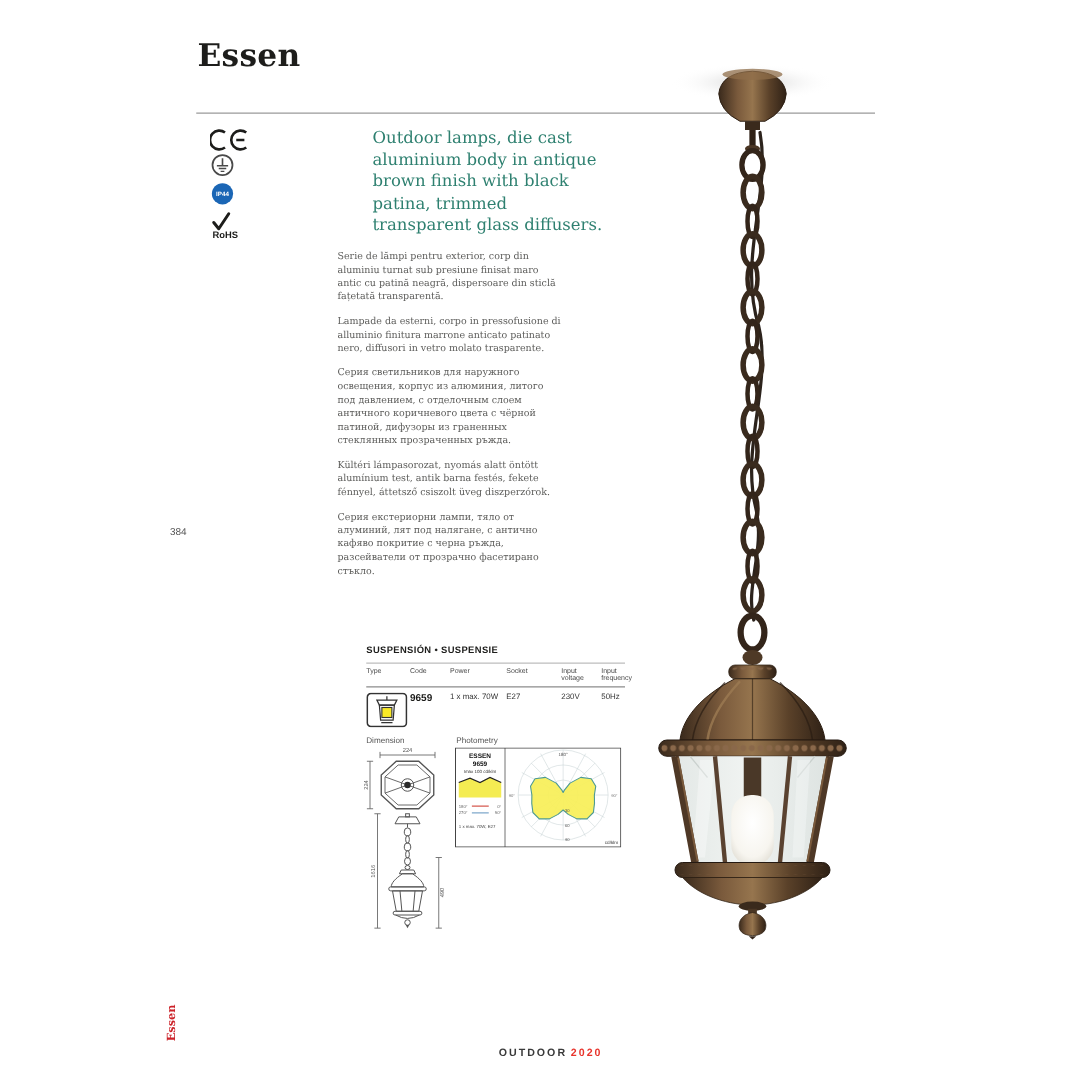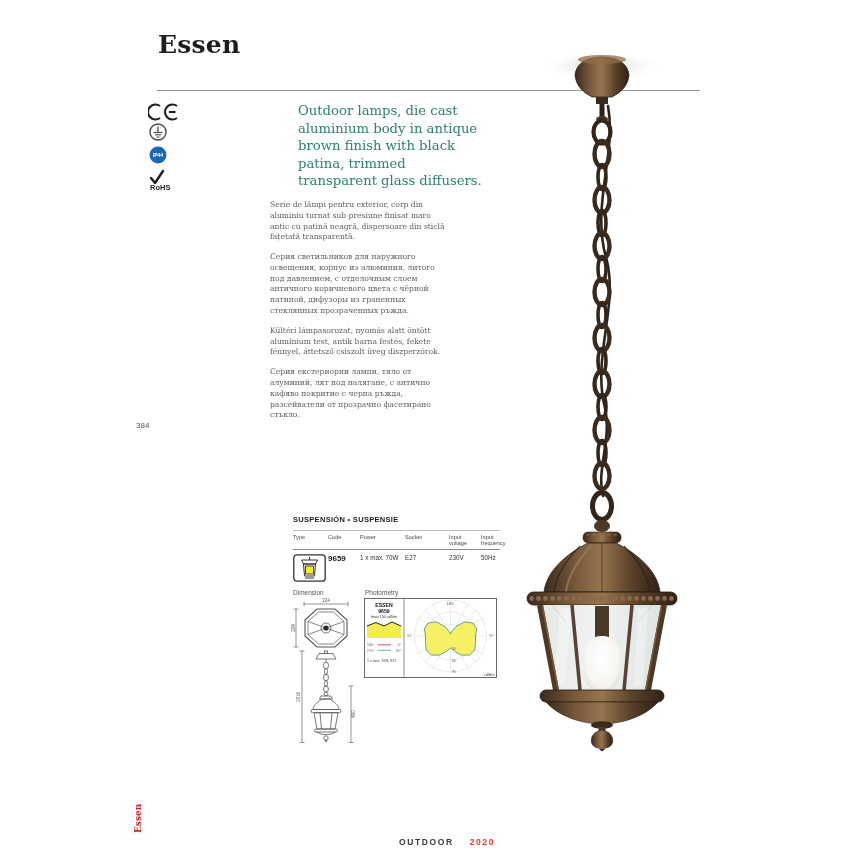--- a/index.html
+++ b/index.html
@@ -14,35 +14,35 @@
   .pagenum{font-size:8px;color:#555;}
   .sec-title{font-size:7.5px;font-weight:700;color:#1d1d1b;letter-spacing:.3px;}
   .ptable{width:207px;}
   .ptable .hd{display:flex;border-top:1px solid #bdbdbd;border-bottom:1px solid #8c8c8c;
               padding:3px 0 3px 0;font-size:5.6px;color:#4a4a4a;}
   .ptable .rw{display:flex;align-items:flex-start;padding-top:4px;font-size:6.3px;color:#333;}
   .c0{width:35px;} .c1{width:32px;} .c2{width:45px;} .c3{width:44px;} .c4{width:32px;} .c5{width:19px;}
   .code{font-weight:700;font-size:8px;color:#1d1d1b;}
   .smlabel{font-size:6.5px;color:#555;}
   .footer{font-size:8.5px;font-weight:700;letter-spacing:1.6px;color:#3a3a3a;}
-  .footer .yr{color:#e8342c;margin-left:16px;}
+  .footer .yr{color:#e8342c;margin-left:3px;}
   .side-label{font-family:"DejaVu Serif",serif;font-size:9px;font-weight:700;color:#cc2229;
               transform-origin:0 0;transform:rotate(-90deg);white-space:nowrap;}
   svg text{font-family:"Liberation Sans",sans-serif;}
 </style>
 </head>
 <body>
 
 <div class="page">
 
   <div class="abs title" style="left:158px;top:30px;">Essen</div>
 
   <div class="abs rule" style="left:157px;top:90px;width:543px;"></div>
 
-  <div class="abs" style="left:148px;top:103px;z-index:3;">
+  <div class="abs" style="left:168px;top:103px;z-index:3;">
     <svg width="34" height="92" viewBox="0 0 34 92">
 
       <g>
         <path d="M12,3 A7.5,7.5 0 1 0 12,15" fill="none" stroke="#1d1d1b" stroke-width="2.1"></path>
         <path d="M29,3 A7.5,7.5 0 1 0 29,15" fill="none" stroke="#1d1d1b" stroke-width="2.1"></path>
         <line x1="21" y1="9" x2="27.5" y2="9" stroke="#1d1d1b" stroke-width="2.1"></line>
       </g>
 
       <g>
         <circle cx="10" cy="29" r="8" fill="none" stroke="#4a4a4a" stroke-width="1.4"></circle>
@@ -61,20 +61,21 @@
         <path d="M3,75 L7,80 L15,68" fill="none" stroke="#1d1d1b" stroke-width="2.4" stroke-linecap="round" stroke-linejoin="round"></path>
         <text x="2" y="87" font-size="7.5" font-weight="bold" fill="#1d1d1b">RoHS</text>
       </g>
     </svg>
   </div>
 
   <div class="abs desc-en" style="left:270px;top:102px;">Outdoor lamps, die cast aluminium body in antique brown finish with black patina, trimmed transparent glass diffusers.</div>
 
   <div class="abs paras" style="left:270px;top:200px;">
     <p>Serie de lămpi pentru exterior, corp din aluminiu turnat sub presiune finisat maro antic cu patină neagră, dispersoare din sticlă fațetată transparentă.</p>
+    <p>Lampade da esterni, corpo in pressofusione di alluminio finitura marrone anticato patinato nero, diffusori in vetro molato trasparente.</p>
     <p>Серия светильников для наружного освещения, корпус из алюминия, литого под давлением, с отделочным слоем античного коричневого цвета с чёрной патиной, дифузоры из граненных стеклянных прозраченных ръжда.</p>
     <p>Kültéri lámpasorozat, nyomás alatt öntött alumínium test, antik barna festés, fekete fénnyel, áttetsző csiszolt üveg diszperzórok.</p>
     <p>Серия екстериорни лампи, тяло от алуминий, лят под налягане, с антично кафяво покритие с черна ръжда, разсейватели от прозрачно фасетирано стъкло.</p>
   </div>
 
   <div class="abs pagenum" style="left:136px;top:421px;">384</div>
 
   <div class="abs sec-title" style="left:293px;top:515px;">SUSPENSIÓN • SUSPENSIE</div>
 
   <div class="abs ptable" style="left:293px;top:530px;">

